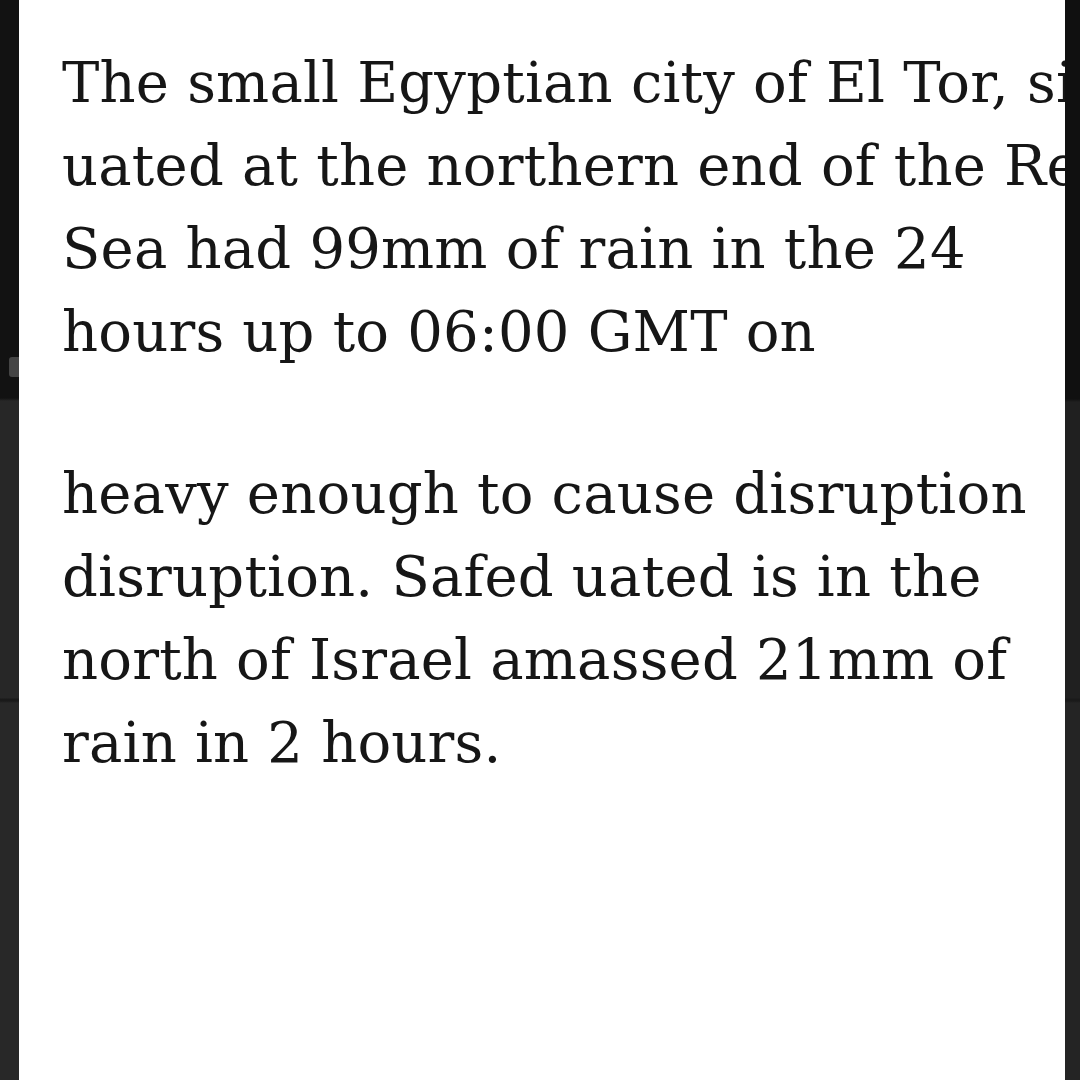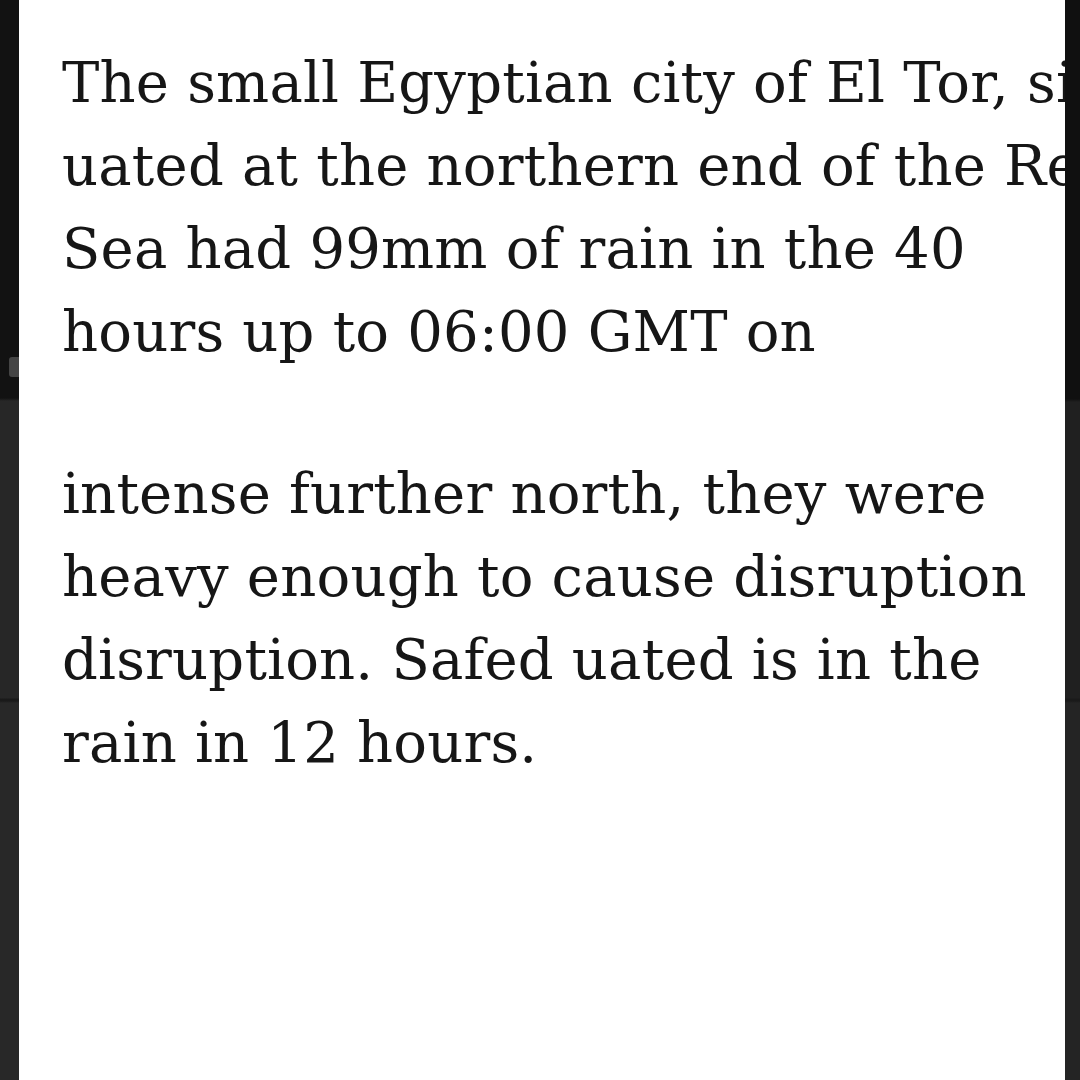--- a/index.html
+++ b/index.html
@@ -80,26 +80,26 @@
 <div class="screen">
 
   <div class="edge edge-left">
     <div class="edge-tab"></div>
   </div>
 
   <div class="content">
     <div class="paragraph">
       <div class="line">The small Egyptian city of El Tor, sit-</div>
       <div class="line">uated at the northern end of the Red</div>
-      <div class="line">Sea had 99mm of rain in the 40</div>
+      <div class="line">Sea had 99mm of rain in the 24</div>
       <div class="line">hours up to 06:00 GMT on</div>
     </div>
     <div class="paragraph">
-      <div class="line">intense further north, they were</div>
       <div class="line">heavy enough to cause disruption</div>
       <div class="line">disruption. Safed uated is in the</div>
-      <div class="line">rain in 12 hours.</div>
+      <div class="line">north of Israel amassed 21mm of</div>
+      <div class="line">rain in 2 hours.</div>
     </div>
   </div>
 
   <div class="edge edge-right"></div>
 
 </div>
 
 </body></html>

